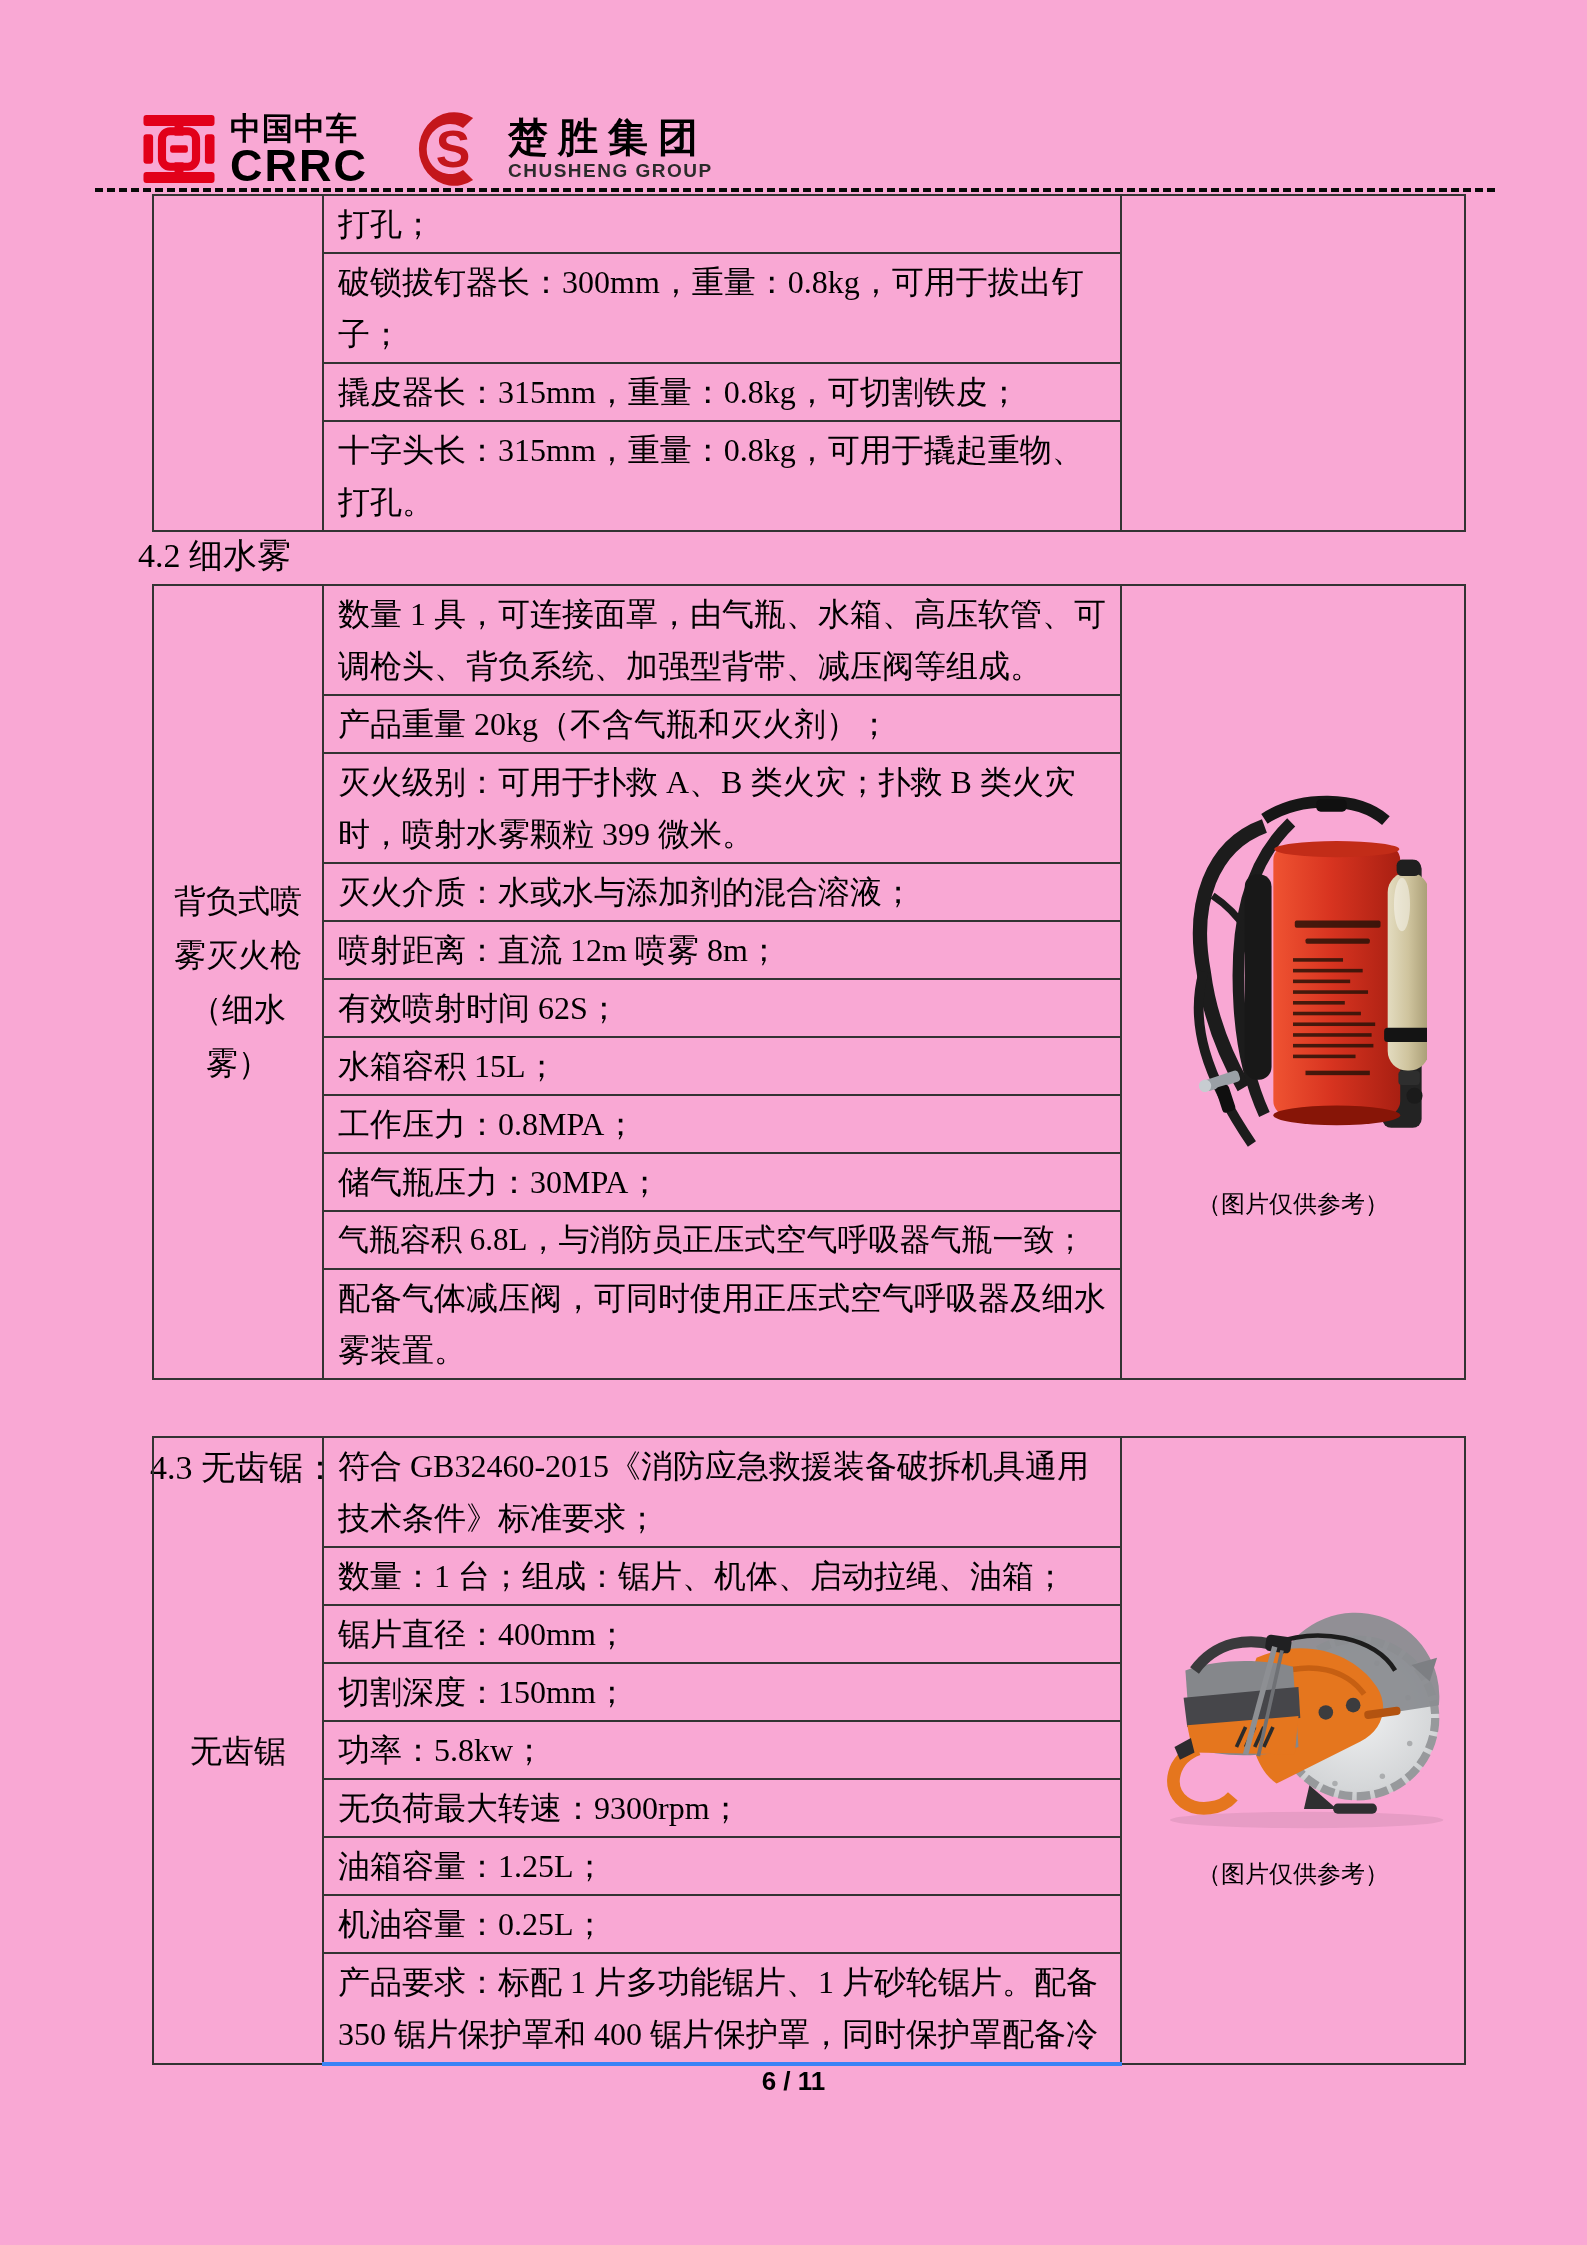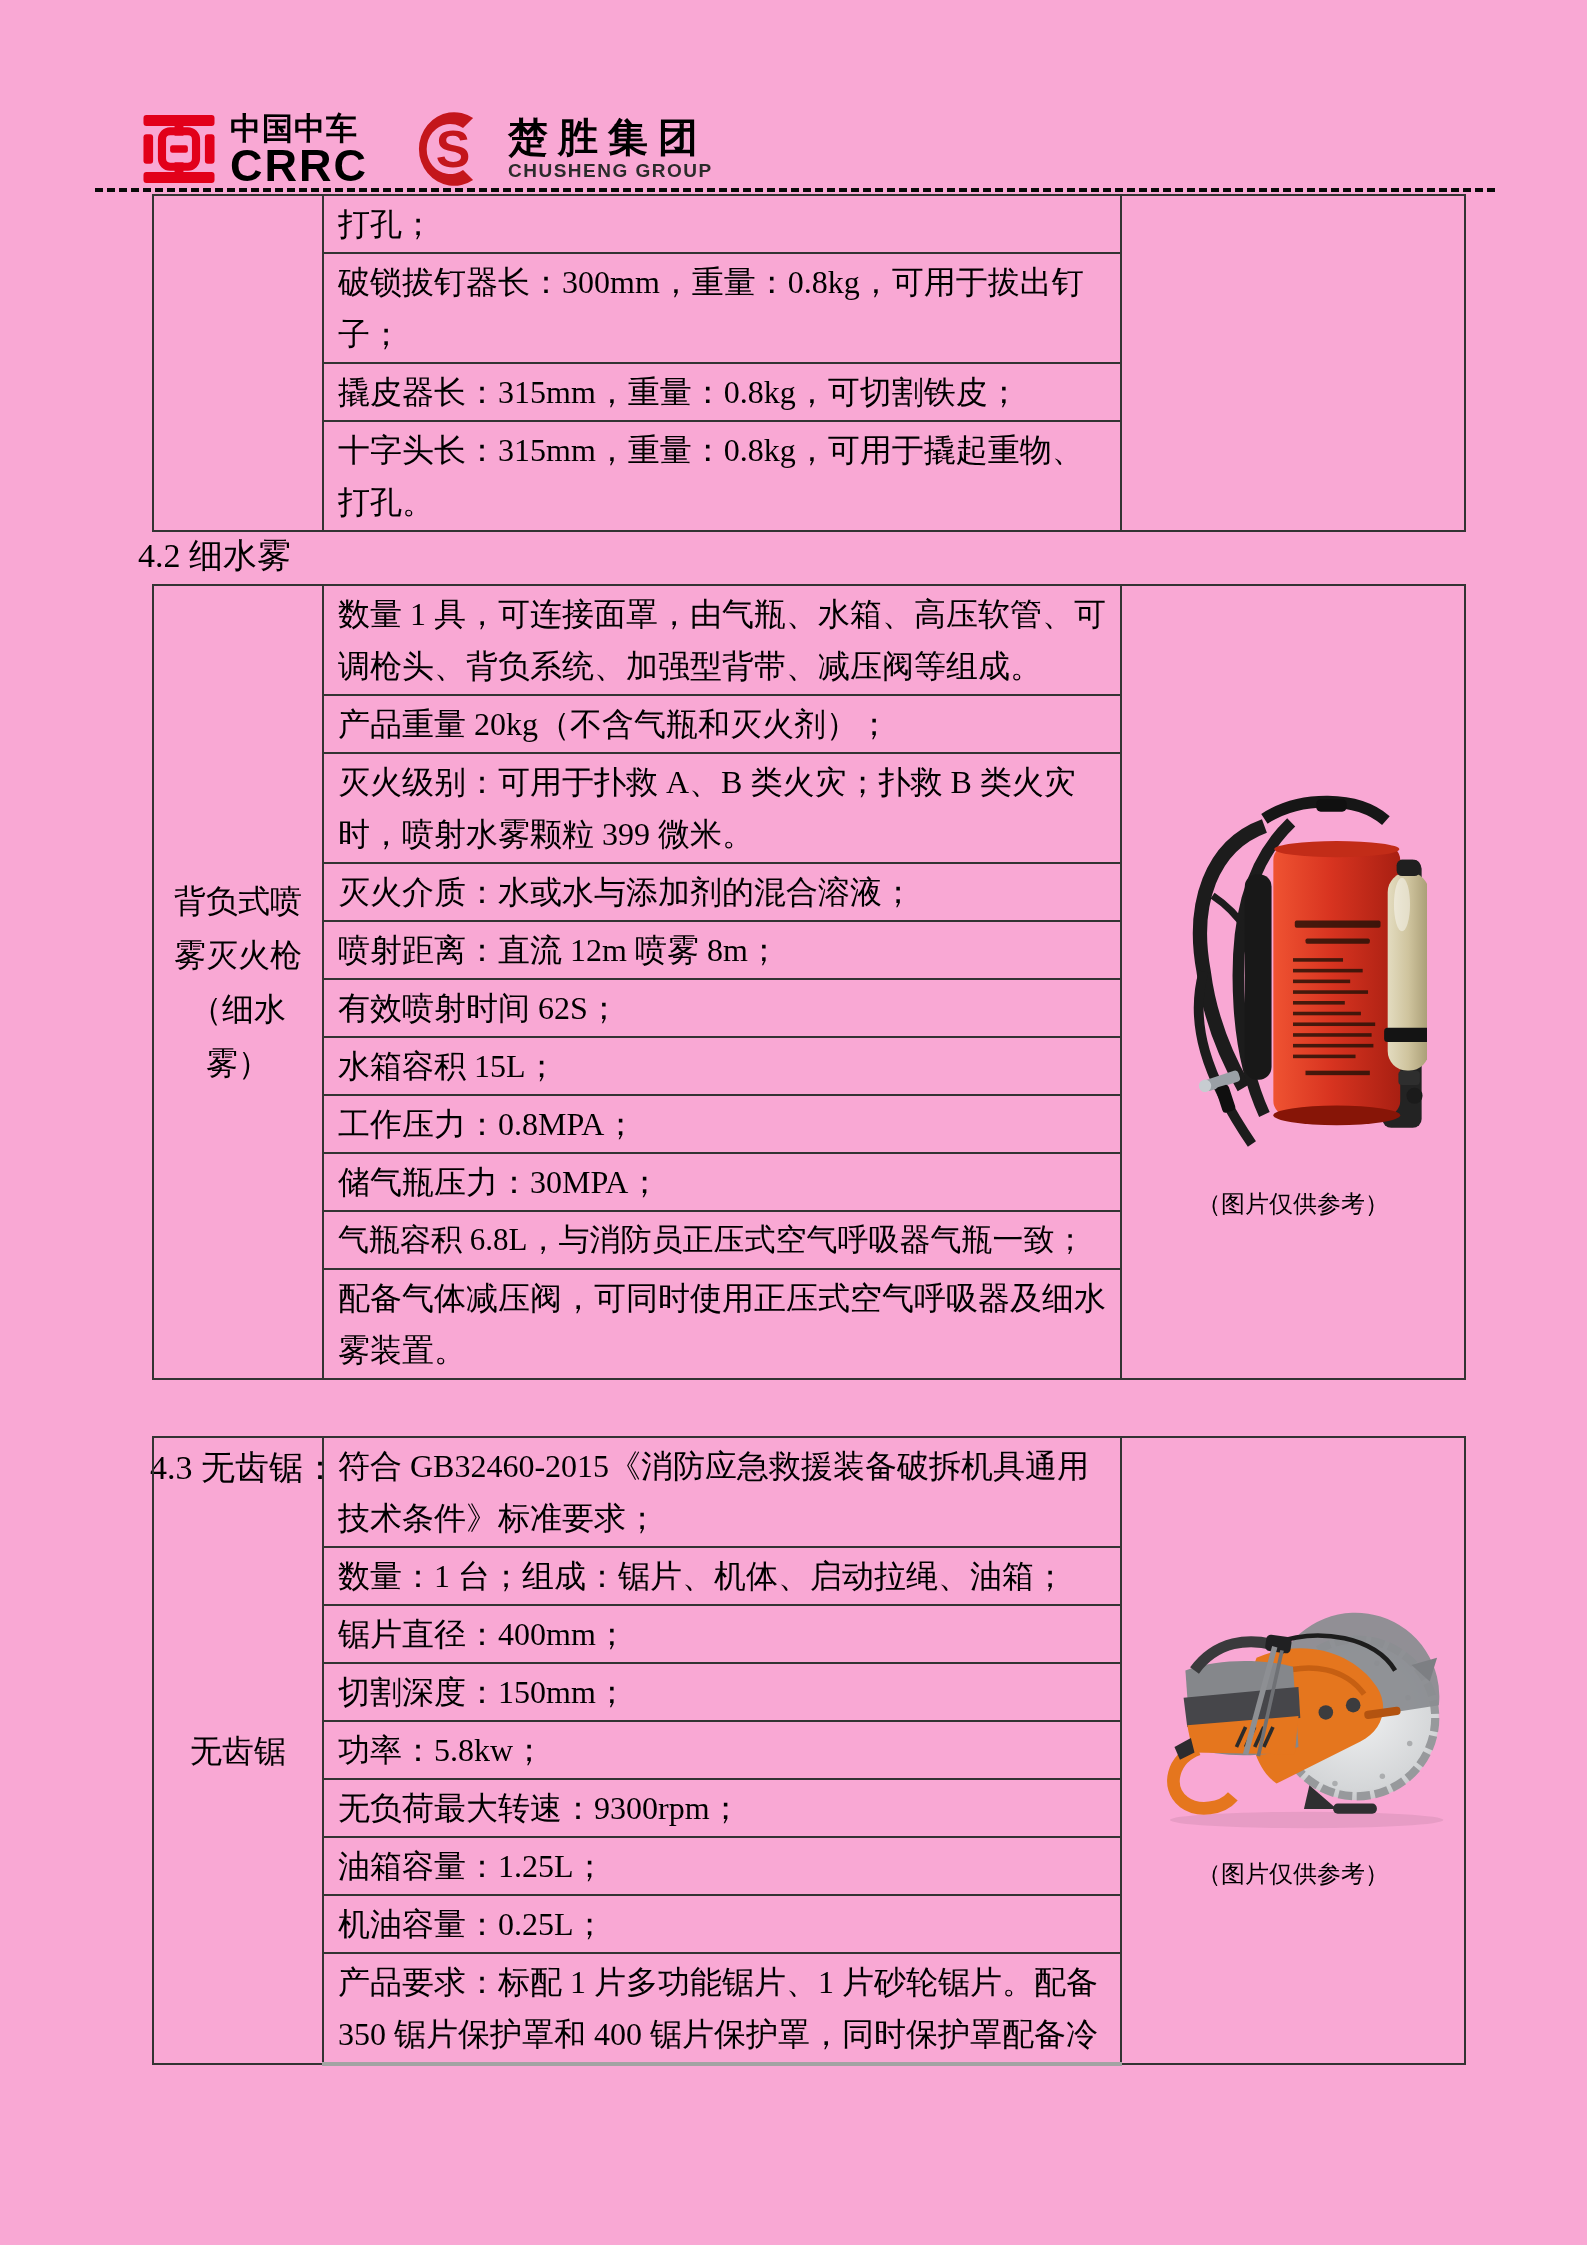--- a/index.html
+++ b/index.html
@@ -28,21 +28,21 @@
   .tp1{top:194px;}
   .tp2{top:584px;}
   .tp3{top:1436px;}
   table.tbl{border-collapse:collapse;table-layout:fixed;width:1312px;}
   .tbl td{border:2px solid #333;font-size:32px;line-height:52px;
           padding:2px 14px;vertical-align:middle;}
   .tbl td.lab{text-align:center;padding:2px 4px;white-space:pre-line;line-height:54px;}
   .tbl td.spec{text-align:left;}
   .tbl td.s31{font-size:31px;}
   .tbl td.img{text-align:center;padding:0;}
-  .tp3 tr:last-child td{border-bottom:4px solid #a3a3a3;}
+  .tp3 tr:last-child td{border-bottom:4px solid #3b82f6;}
   .clip{max-height:106px;overflow:hidden;}
 
   .fig{display:flex;flex-direction:column;align-items:center;}
   .fig2{padding-top:50px;}
   .fig3{padding-top:4px;}
   .fig-cap{font-size:24px;line-height:44px;margin-top:18px;}
 
   
   .shead{position:absolute;left:138px;font-size:34px;line-height:44px;}
   .sh1{top:534px;}
@@ -328,14 +328,15 @@
           </tr>
         <tr>
           <td class="spec">
             <div class="clip">产品要求：标配 1 片多功能锯片、1 片砂轮锯片。配备 350 锯片保护罩和 400 锯片保护罩，同时保护罩配备冷</div>
           </td>
         </tr>
       </tbody>
     </table>
   </div>
 
+  <div class="pagenum">6 / 11</div>
 
 </div>
 
 </body></html>

